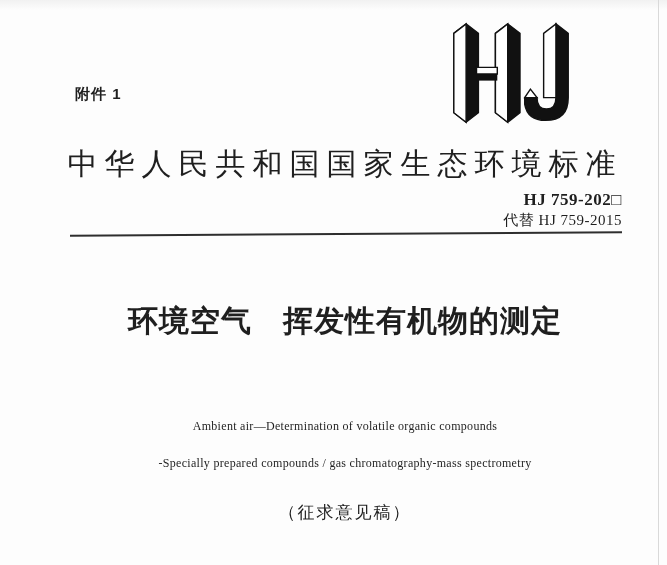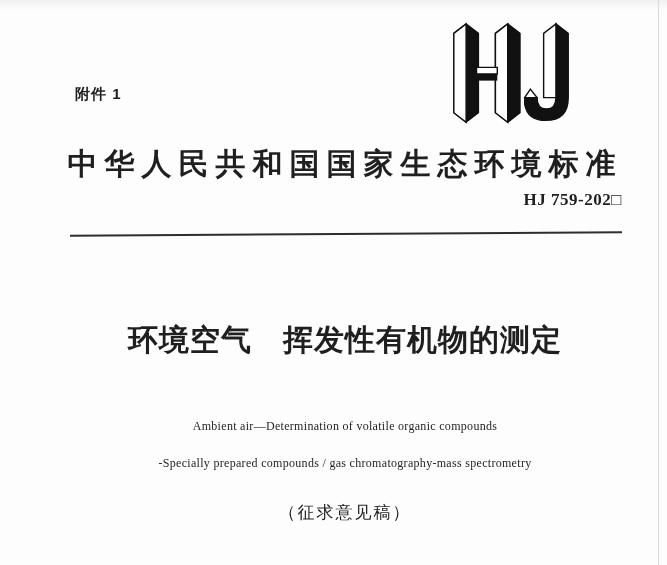--- a/index.html
+++ b/index.html
@@ -24,40 +24,40 @@
     font-family:"Liberation Sans","DejaVu Sans",sans-serif;
     font-size:15px;font-weight:600;letter-spacing:1px;
   }
   .logo{
     position:absolute;left:449px;top:22px;width:142px;height:104px;
   }
   .std-title{
     position:absolute;left:55px;top:144px;width:580px;
     text-align:center;
     font-family:"Liberation Serif","DejaVu Serif",serif;
-    font-size:30px;font-weight:700;letter-spacing:7px;
+    font-size:30px;font-weight:400;letter-spacing:7px;
     white-space:nowrap;
   }
   .std-num-block{
     position:absolute;right:45px;top:189px;text-align:right;
     font-family:"Liberation Serif","DejaVu Serif",serif;
   }
   .std-number{font-size:17px;font-weight:600;letter-spacing:.5px;line-height:21px;}
   .replaces{font-size:15px;font-weight:500;letter-spacing:.5px;line-height:20px;}
   .rule{
     position:absolute;left:70px;top:233px;width:552px;height:2px;
     background:#2e2e2e;transform:rotate(-0.35deg);
   }
   .cn-title{
     position:absolute;left:55px;width:580px;text-align:center;
     font-family:"Liberation Sans","DejaVu Sans",sans-serif;
     font-size:30px;font-weight:700;letter-spacing:1px;
     white-space:nowrap;
   }
-  .cn-title.l1{top:320px;font-family:Liberation Mono, monospace;}
+  .cn-title.l1{top:301px;font-family:Liberation Mono, monospace;}
   .cn-title.l2{top:353px;}
   .en-title{
     position:absolute;left:35px;width:620px;text-align:center;
     font-family:"Liberation Serif","DejaVu Serif",serif;
     font-size:12px;font-weight:500;letter-spacing:.3px;
     white-space:nowrap;
   }
   .en-title.l1{top:419px;}
   .en-title.l2{top:456px;}
   .draft-note{
@@ -89,20 +89,21 @@
 
     <path d="M113,2 L126,12 L126,80 Q126,104 102,104 Q83,104 80,87 L80,80 L93,80 Q93,92 103,92 Q113,92 113,80 Z" fill="#111" stroke="#111" stroke-width="1.5"></path>
     <polygon points="100,12 113,2 113,80 100,80" fill="#fff" stroke="#111" stroke-width="1.5"></polygon>
     <polygon points="80,80 93,80 86,71" fill="#fff" stroke="#111" stroke-width="1.5"></polygon>
   </svg>
 
   <div class="std-title">中华人民共和国国家生态环境标准</div>
 
   <div class="std-num-block">
     <div class="std-number">HJ 759-202□</div>
+    <div class="replaces">代替 HJ 759-2015</div>
   </div>
 
   <div class="rule"></div>
 
   <div class="cn-title l1">环境空气　挥发性有机物的测定</div>
 
 
   <div class="en-title l1">Ambient air—Determination of volatile organic compounds</div>
 
   <div class="en-title l2">-Specially prepared compounds / gas chromatography-mass spectrometry</div>

